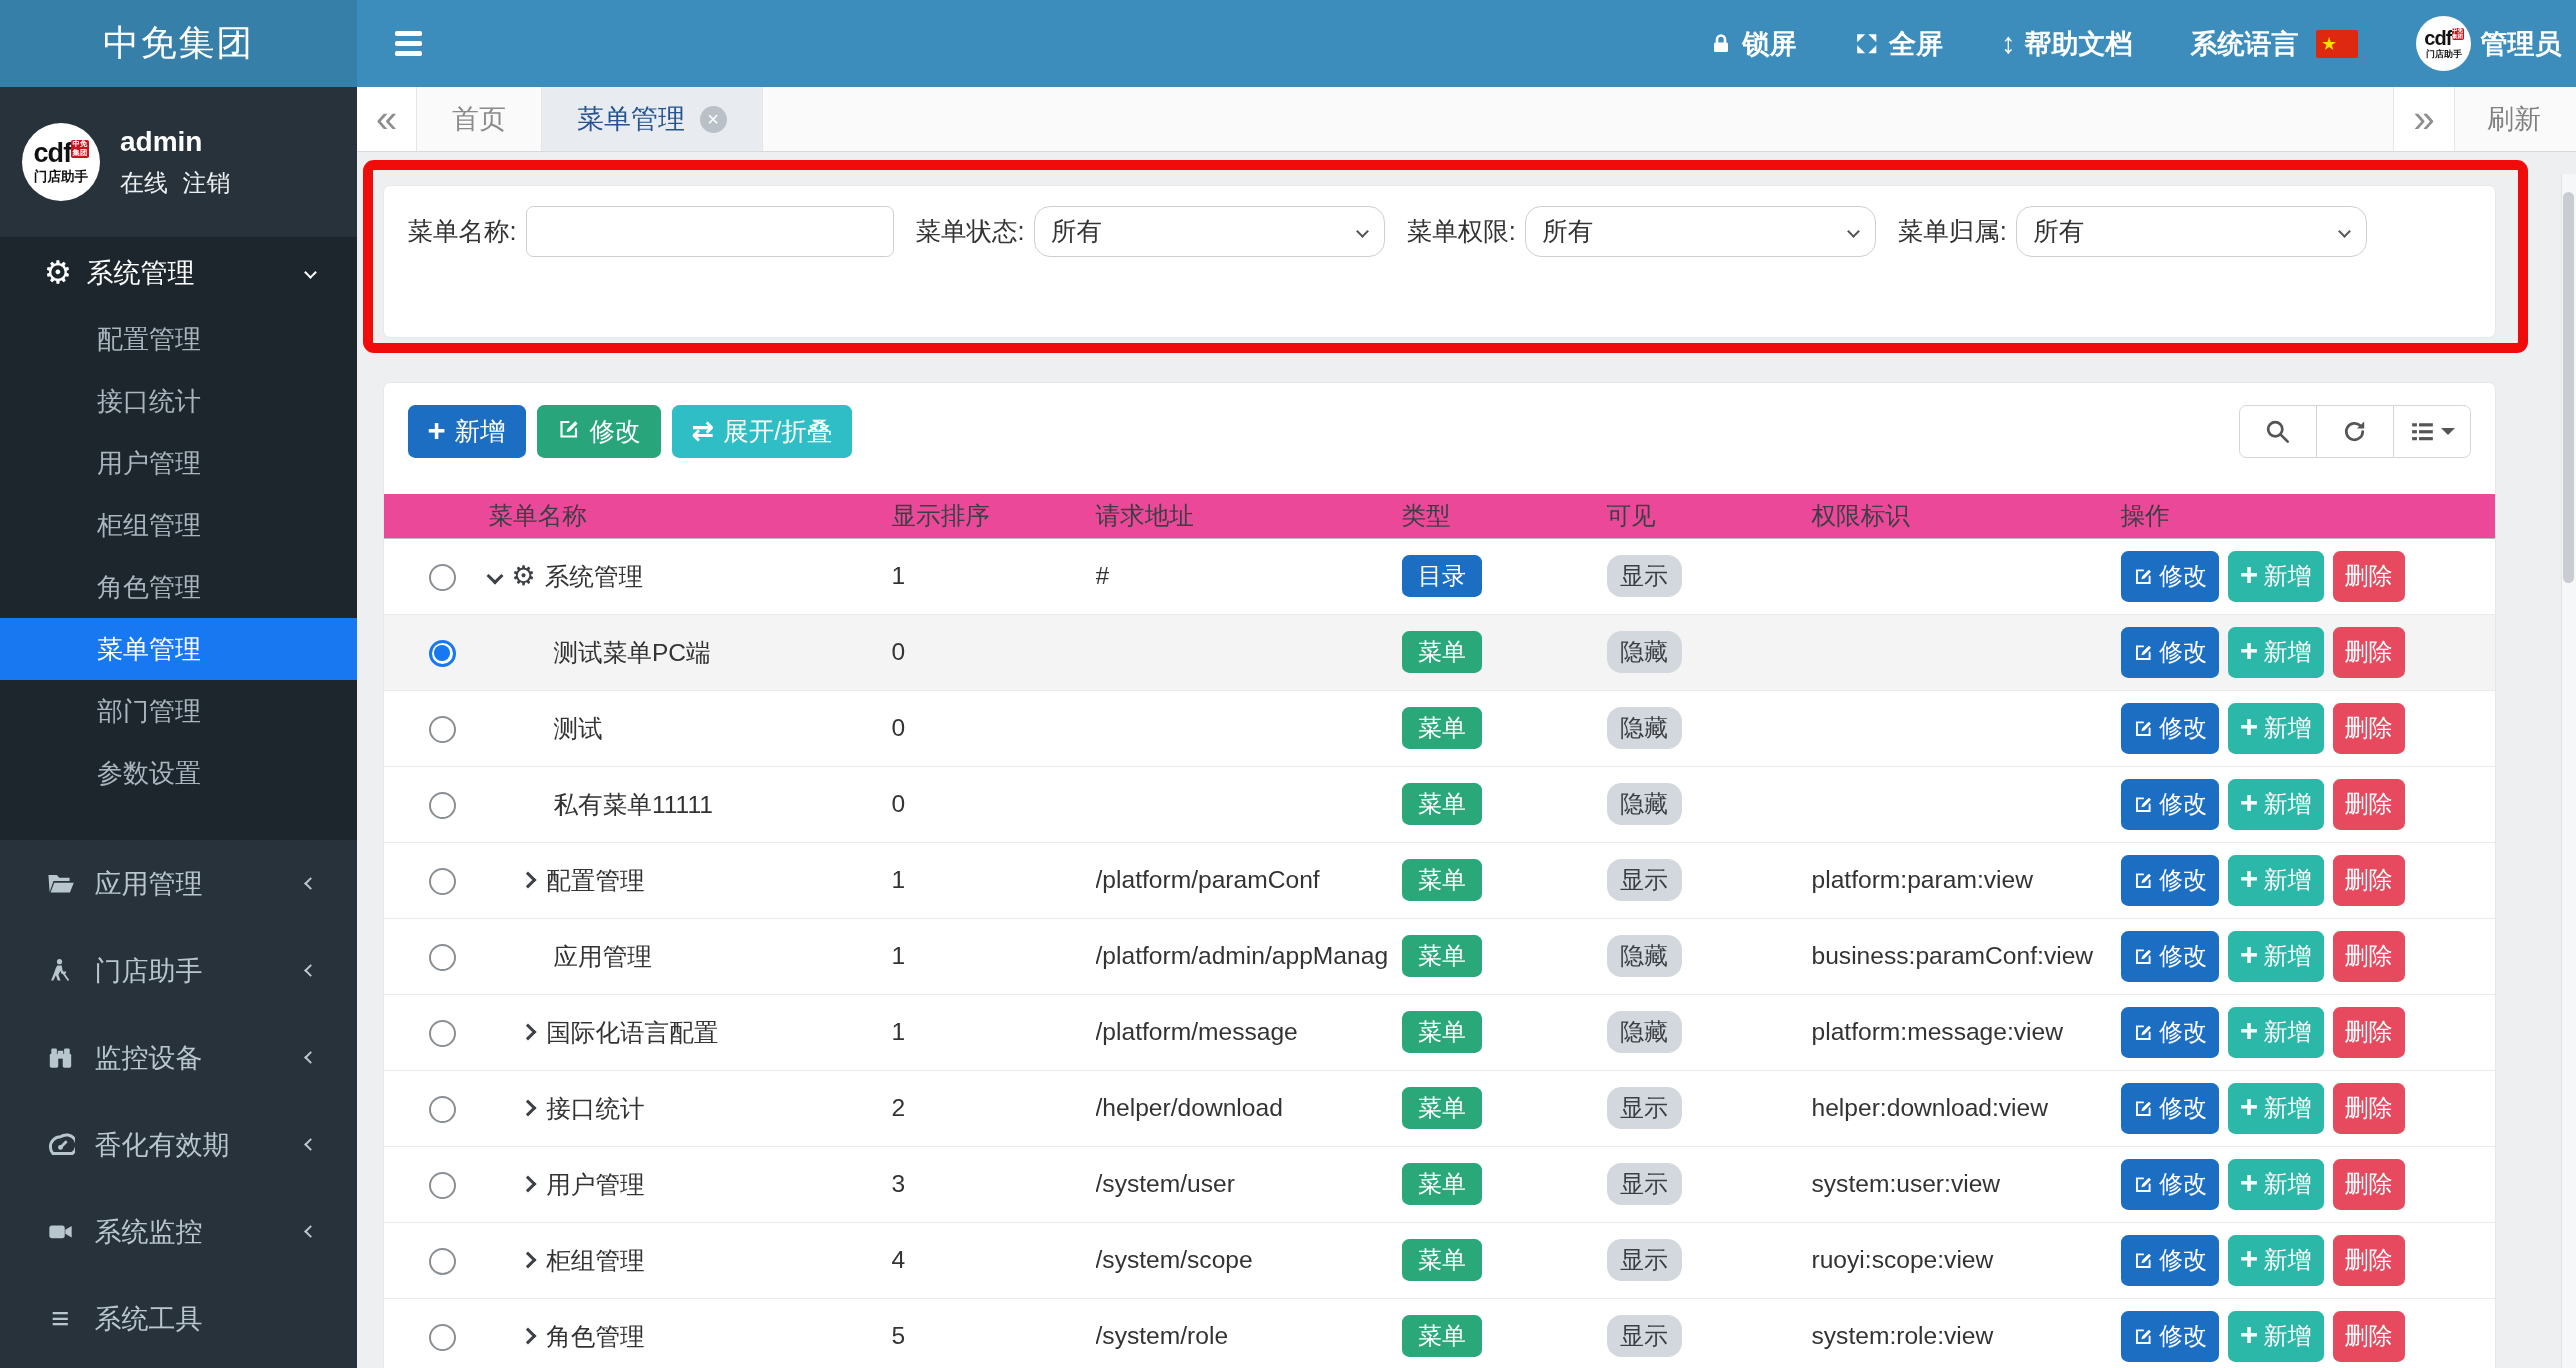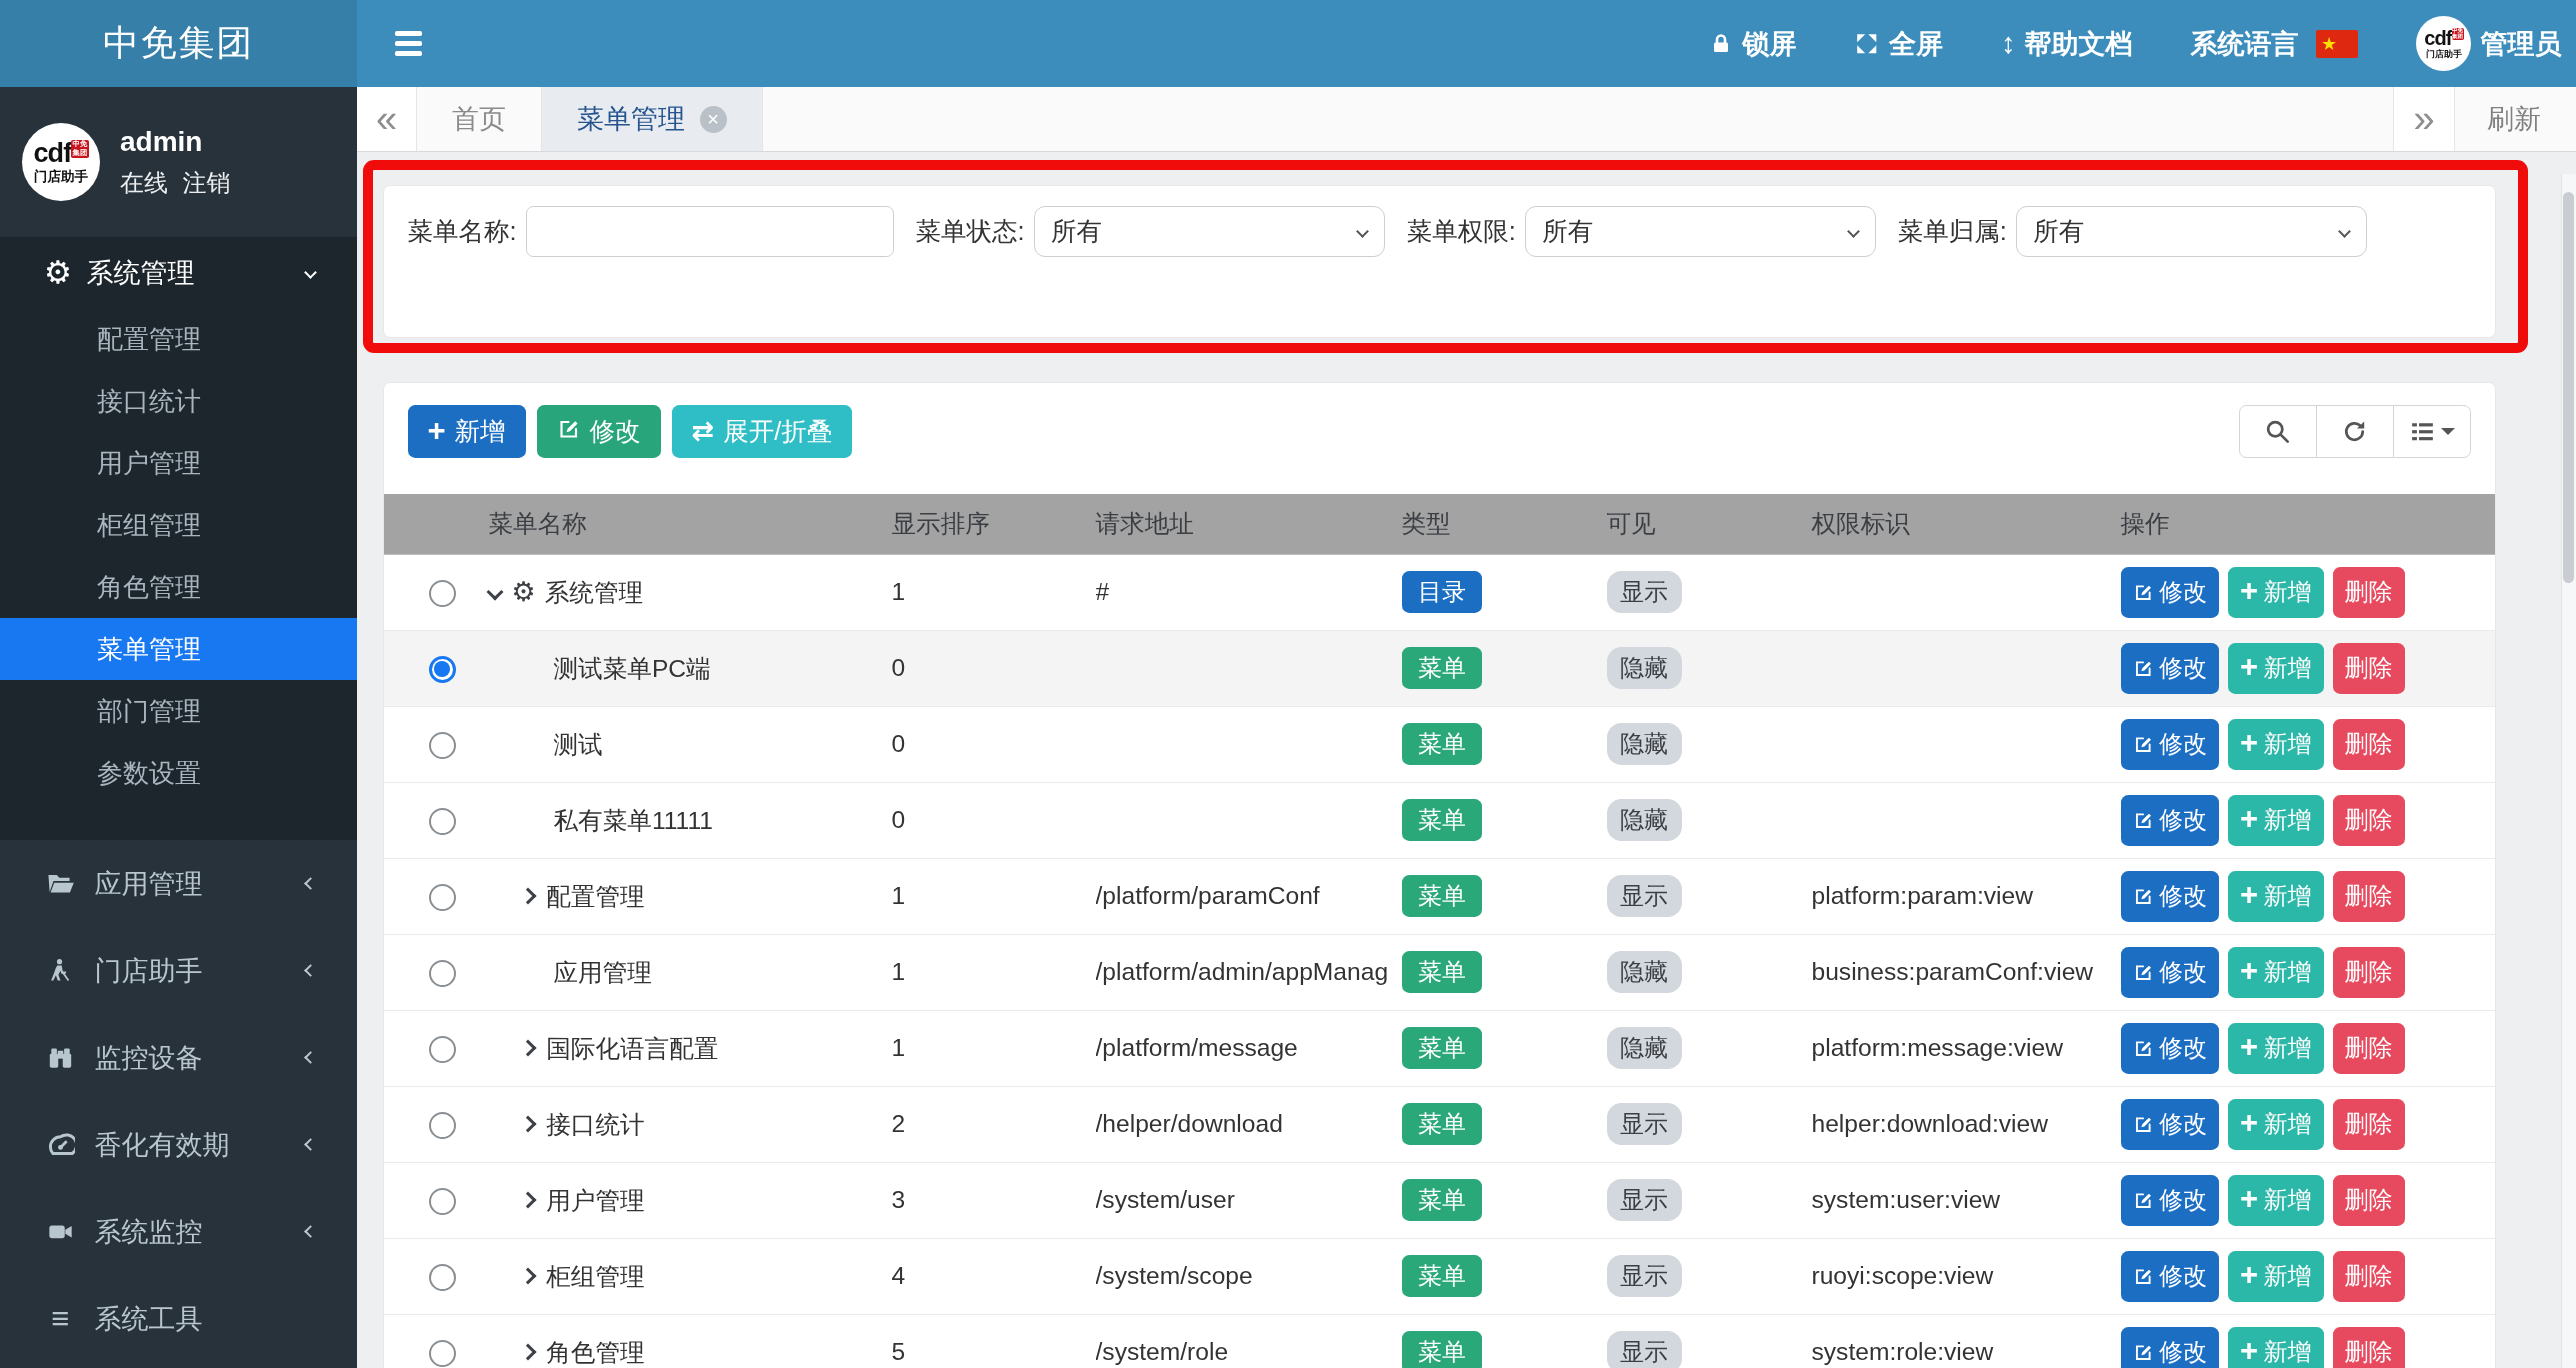--- a/index.html
+++ b/index.html
@@ -81,21 +81,21 @@
     border-radius:11px; z-index:5; pointer-events:none; }
   .card { background:#fff; border:0.9px solid #e7e7e7; border-radius:7.3px; }
 
   
   .search-card { position:relative; padding:20px 0 16.4px 24px; height:153px; }
   .form-row { display:flex; align-items:center; }
   .f-label { font-size:25.5px; color:#333; margin-right:9px; white-space:nowrap; }
   .f-label + .f-label, .sel + .f-label, .inp + .f-label { margin-left:22px; }
   .inp { width:368px; height:51px; border:0.9px solid #cfcfcf; border-radius:7.3px; background:#fff;
     font-size:25.5px; padding:0 12.7px; outline:none; }
-  .sel { width:351px; height:51px; border:0.9px solid #cfcfcf; border-radius:11px; background:#fff;
+  .sel { width:351px; height:51px; border:0.9px solid #cfcfcf; border-radius:16px; background:#fff;
     display:flex; align-items:center; padding:0 16.4px; font-size:25.5px; cursor:pointer; }
   .sel .chev { margin-left:auto; color:#555; }
   .btn-row { display:flex; gap:12.7px; margin-top:12.7px; }
   .pill-btn { height:53px; border:none; border-radius:27px; color:#fff; font-size:25.5px; display:inline-flex;
     align-items:center; gap:9px; padding:0 25.5px; cursor:pointer; font-family:inherit; }
   .btn-search { background:#2aa679; }
   .btn-reset { background:#f2a23f; }
 
   
   .table-card { margin-top:44px; padding-top:22px; height:1146px; overflow:hidden; }
@@ -108,21 +108,21 @@
   .plus-g { font-size:31px; font-weight:900; line-height:1; margin-top:-2.7px; }
   .swap-g { font-size:27px; font-weight:700; line-height:1; }
   .icon-group { margin-left:auto; display:flex; }
   .icon-btn { width:78px; height:53px; background:#fff; border:0.9px solid #d5d5d5; display:flex;
     align-items:center; justify-content:center; color:#555; cursor:pointer; margin-left:-0.9px; gap:5.5px; }
   .icon-btn:first-child { border-radius:7.3px 0 0 7.3px; margin-left:0; }
   .icon-btn:last-child { border-radius:0 7.3px 7.3px 0; }
   .caret { display:inline-block; width:0; height:0; border:7.3px solid transparent; border-top-color:#555; margin-top:7.3px; }
 
   table { width:100%; border-collapse:collapse; margin-top:36px; table-layout:fixed; }
-  thead tr { background:#a3a3a3; height:60px; }
+  thead tr { background:#ec4899; height:44px; }
   th { text-align:left; font-weight:400; color:#3b3f44; font-size:24.6px; padding:0; }
   thead { border-bottom:1.8px solid #b9bdc1; }
   col.c-radio{width:105px} col.c-name{width:403px} col.c-sort{width:204px} col.c-url{width:306px}
   col.c-type{width:205px} col.c-vis{width:205px} col.c-perm{width:309px} col.c-act{width:auto}
   tbody tr { height:76px; border-bottom:1.8px solid #e8ebee; background:#fff; }
   tbody tr.selected { background:#f4f4f4; }
   td { padding:0; font-size:24.6px; color:#333; vertical-align:middle; }
   .td-radio { padding-left:45px; }
   .radio { width:27px; height:27px; border-radius:50%; border:2.7px solid #8a8f94; display:inline-block;
     background:#fff; vertical-align:middle; cursor:pointer; position:relative; }

